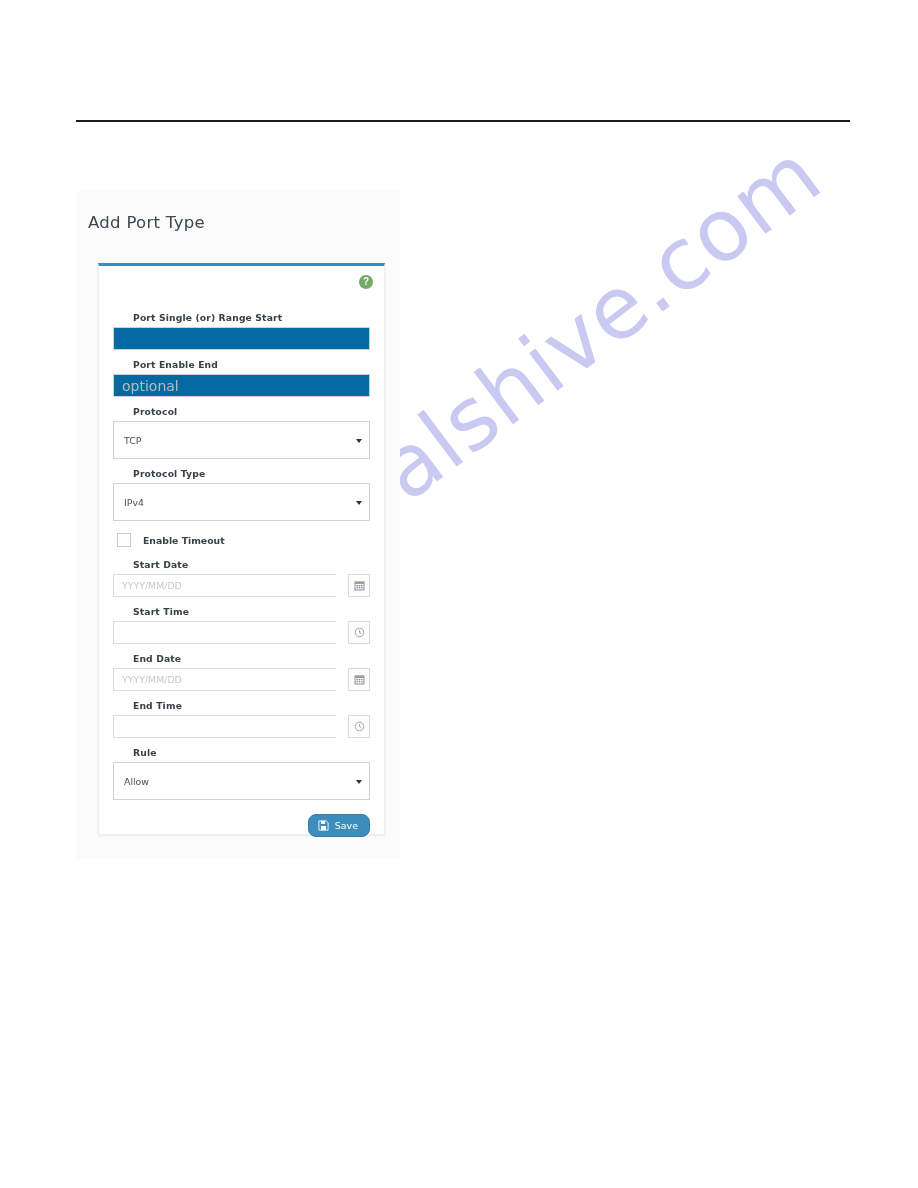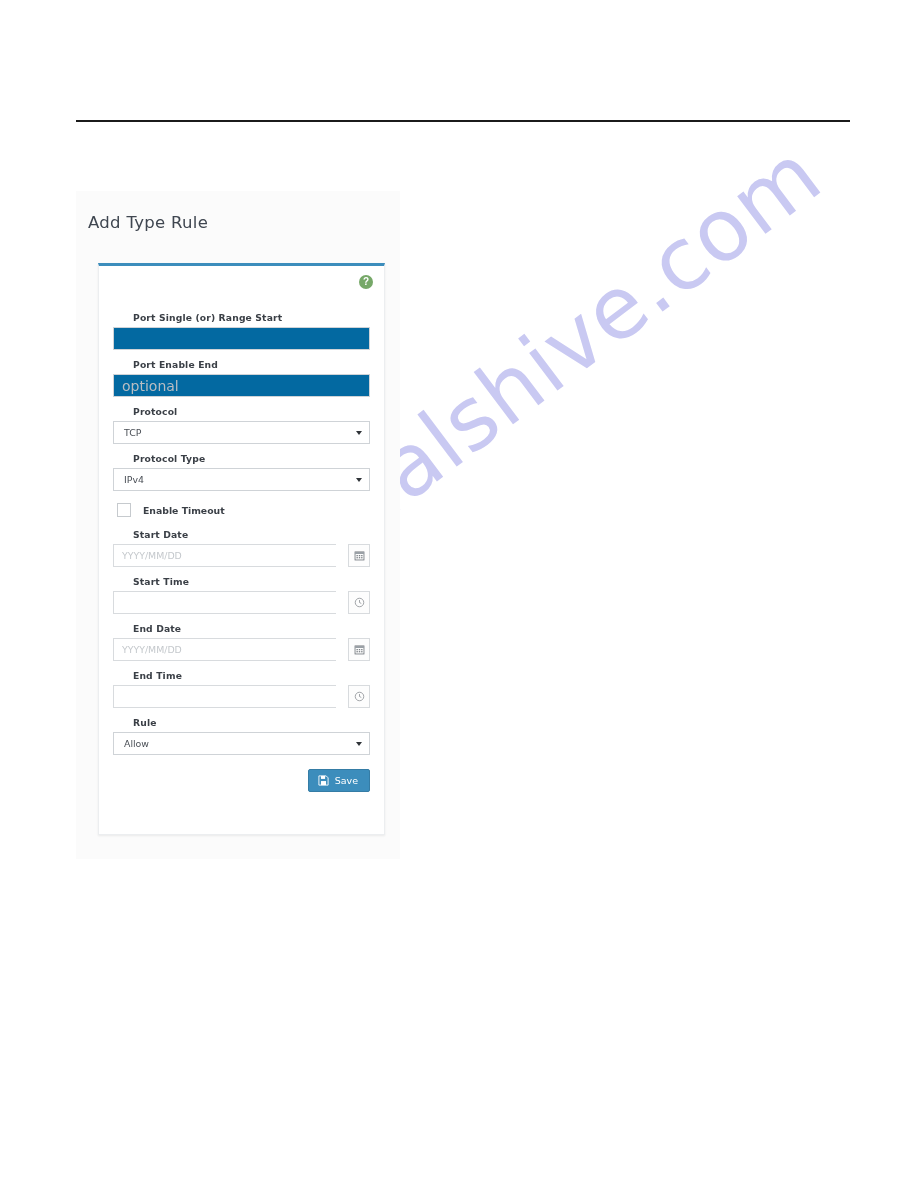--- a/index.html
+++ b/index.html
@@ -142,21 +142,21 @@
     font-family: "DejaVu Sans", sans-serif;
     font-size: 14px;
     color: #4a4f56;
   }
   .input-box .ph { color: #b9bdc2; }
 
   
   .select-box {
     position: relative;
     width: 100%;
-    height: 23px;
+    height: 38px;
     border: 1px solid #cfd3d7;
     background: #ffffff;
     display: flex;
     align-items: center;
     padding: 0 20px 0 10px;
     font-family: "DejaVu Sans", sans-serif;
     font-size: 9.4px;
     color: #4a4f56;
     cursor: pointer;
   }
@@ -233,41 +233,41 @@
   .save-btn {
     display: inline-flex;
     align-items: center;
     gap: 6px;
     background: #3c8dbc;
     border: 1px solid #357ca5;
     color: #ffffff;
     font-family: "DejaVu Sans", sans-serif;
     font-size: 9.5px;
     padding: 5px 11px 5px 9px;
-    border-radius: 2px;
+    border-radius: 8px;
     cursor: pointer;
   }
   .save-btn svg { display: block; }
 
   .icon-svg { display: block; }
 </style>
 </head>
 <body>
 
 <div class="page">
 
   <div class="top-rule"></div>
 
   <div class="watermark">
     <span>manualshive.com</span>
   </div>
 
   <div class="panel">
 
-    <div class="panel-title">Add Type Rule</div>
+    <div class="panel-title">Add Port Type</div>
 
     <div class="card">
       <div class="card-body">
 
         <div class="help-icon">?</div>
 
         <div class="fields">
 
           <div class="field">
             <label class="field-label">Port Single (or) Range Start</label>

